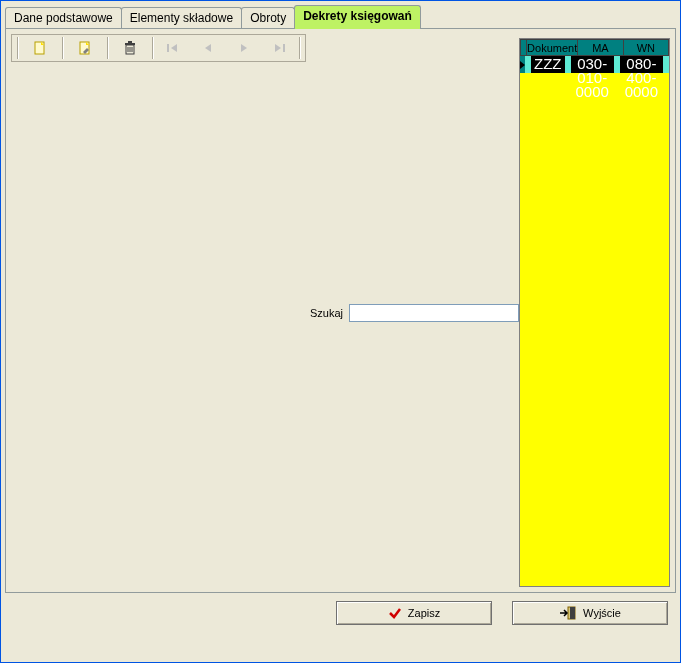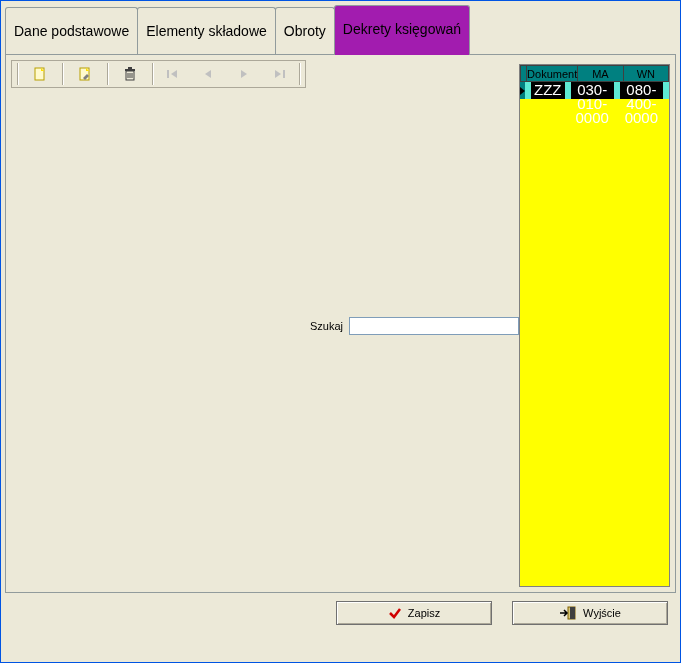--- a/index.html
+++ b/index.html
@@ -67,34 +67,34 @@
     display: flex;
     flex-direction: column;
   }
   
   .tabs {
     display: flex;
     position: relative;
     z-index: 2;
   }
   .tab {
-    padding: 15px 8px;
+    padding: 3px 8px;
     background: #ece9d8;
     border: 1px solid #919b9c;
     border-bottom: none;
     border-top-left-radius: 3px;
     border-top-right-radius: 3px;
     margin-right: -1px;
     cursor: pointer;
-    font-size: 14px;
+    font-size: 12px;
     position: relative;
   }
   .tab.active {
-    background: #a21caf;
-    font-weight: normal;
+    background: #bef264;
+    font-weight: bold;
     z-index: 3;
     padding-bottom: 4px;
     margin-bottom: -1px;
   }
   .tab:not(.active) {
     margin-top: 2px;
   }
   
   .tab-panel {
     border: 1px solid #919b9c;

